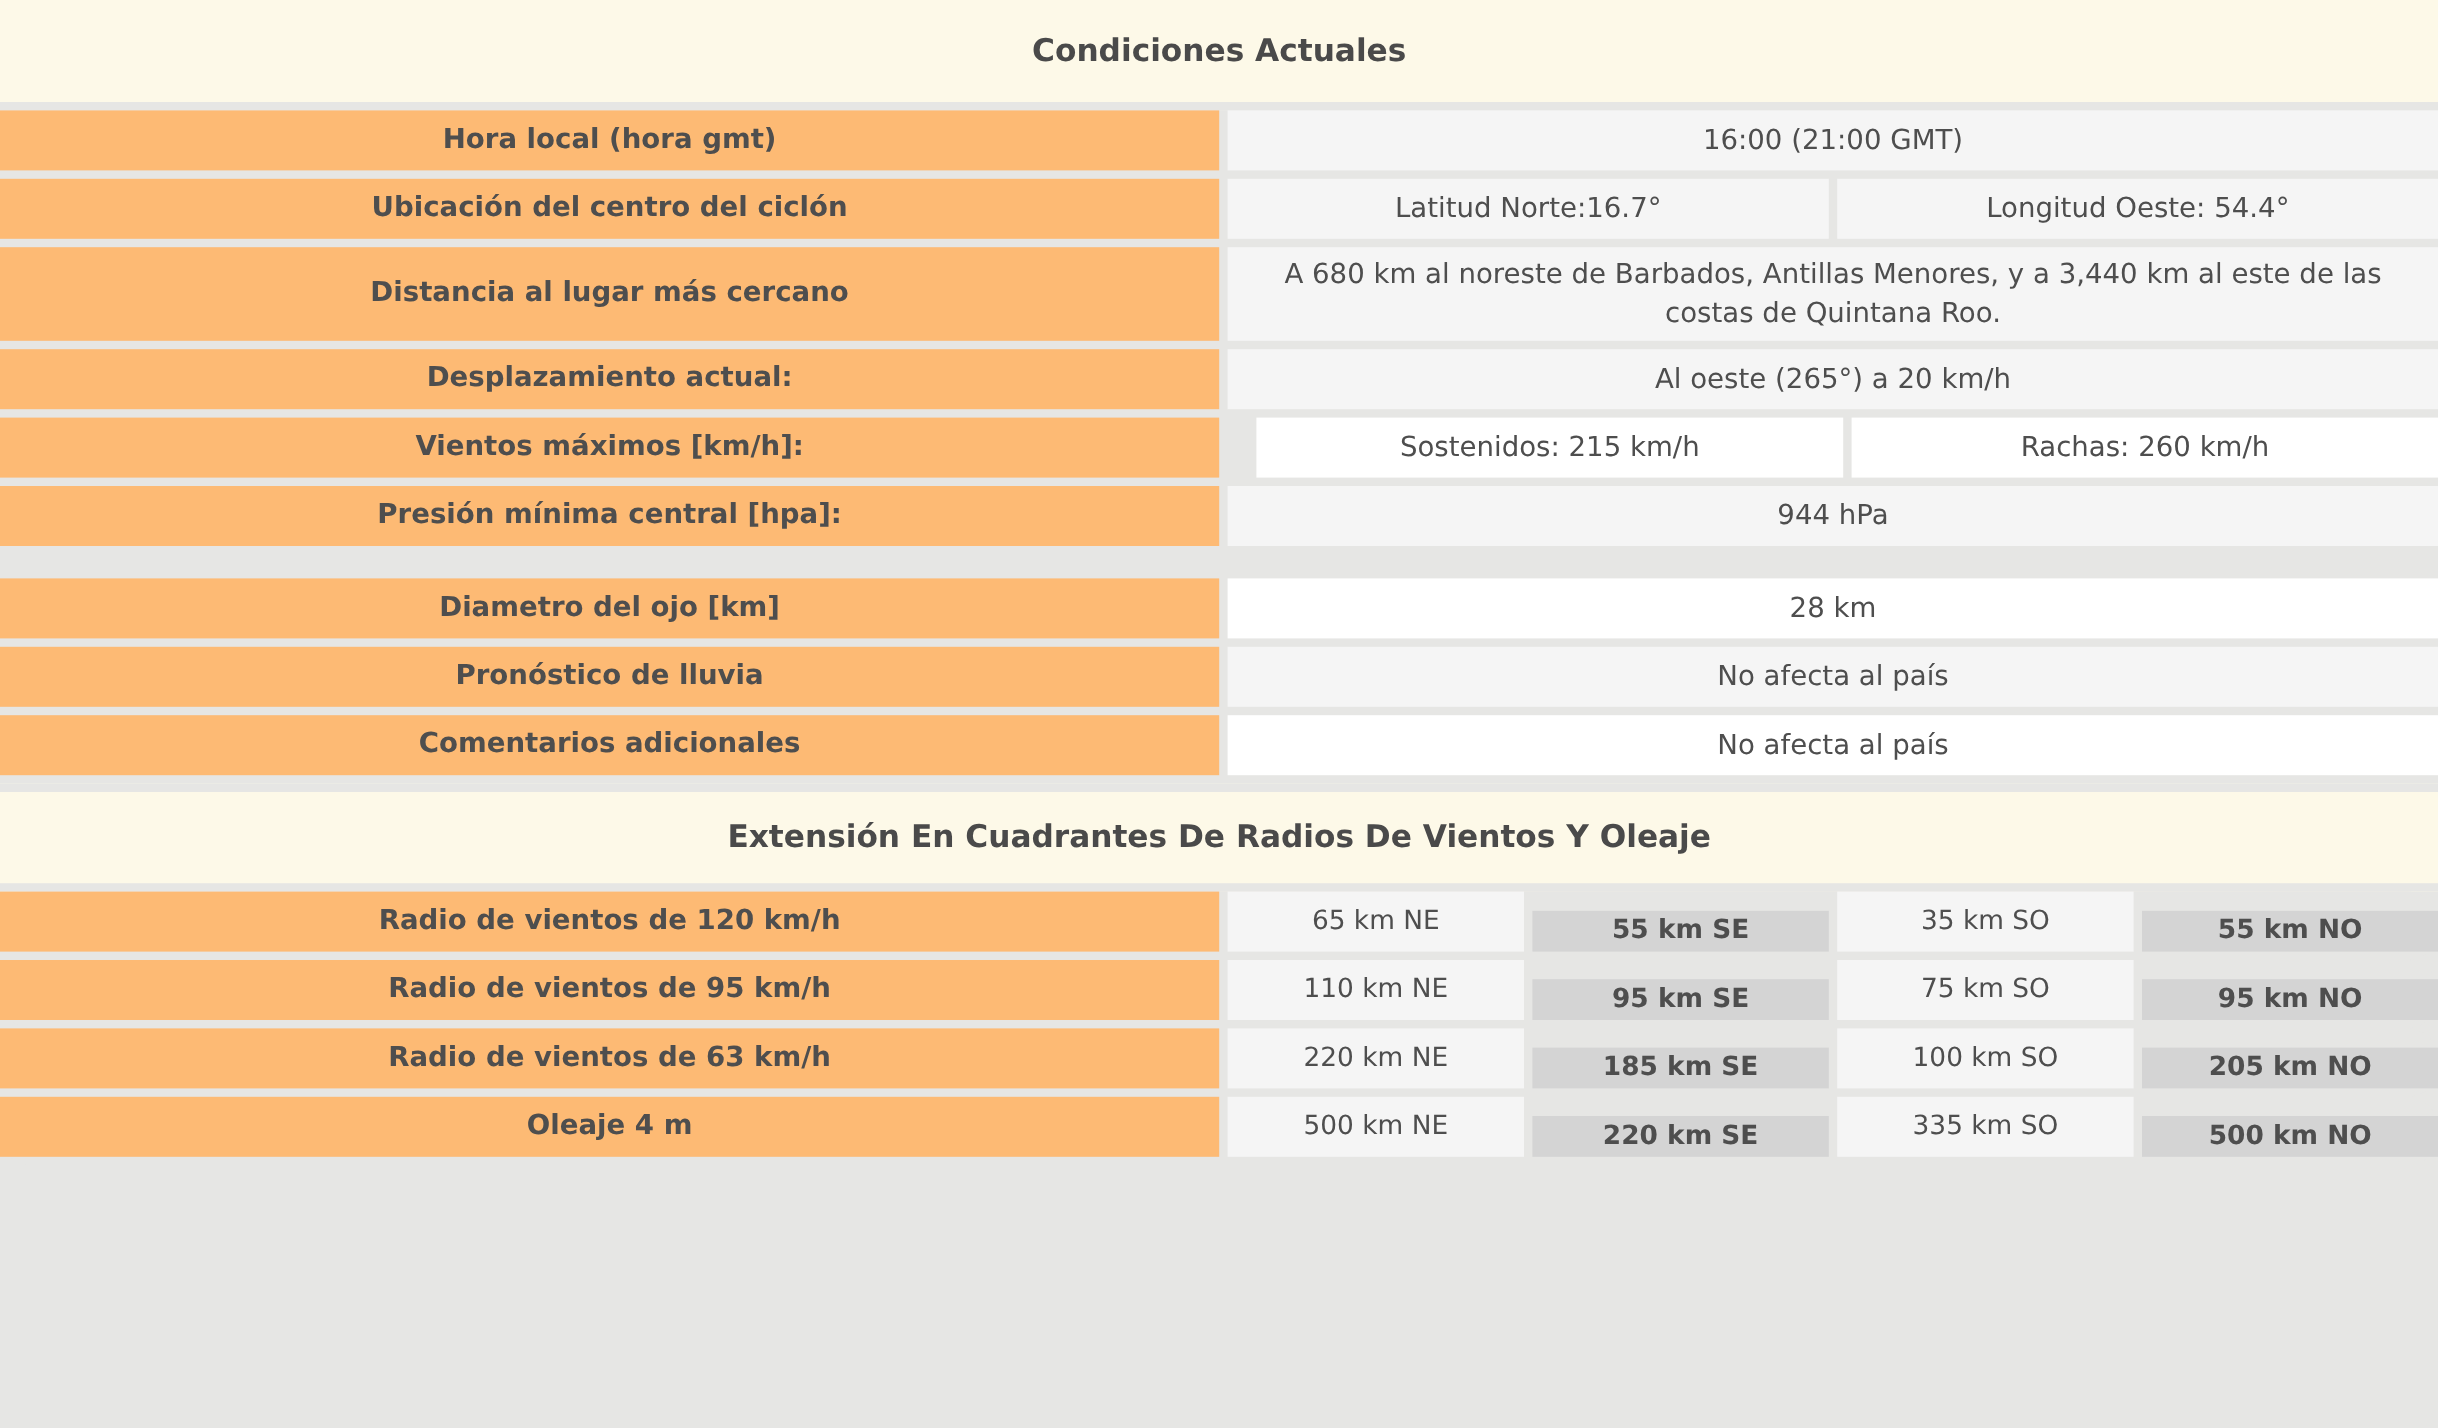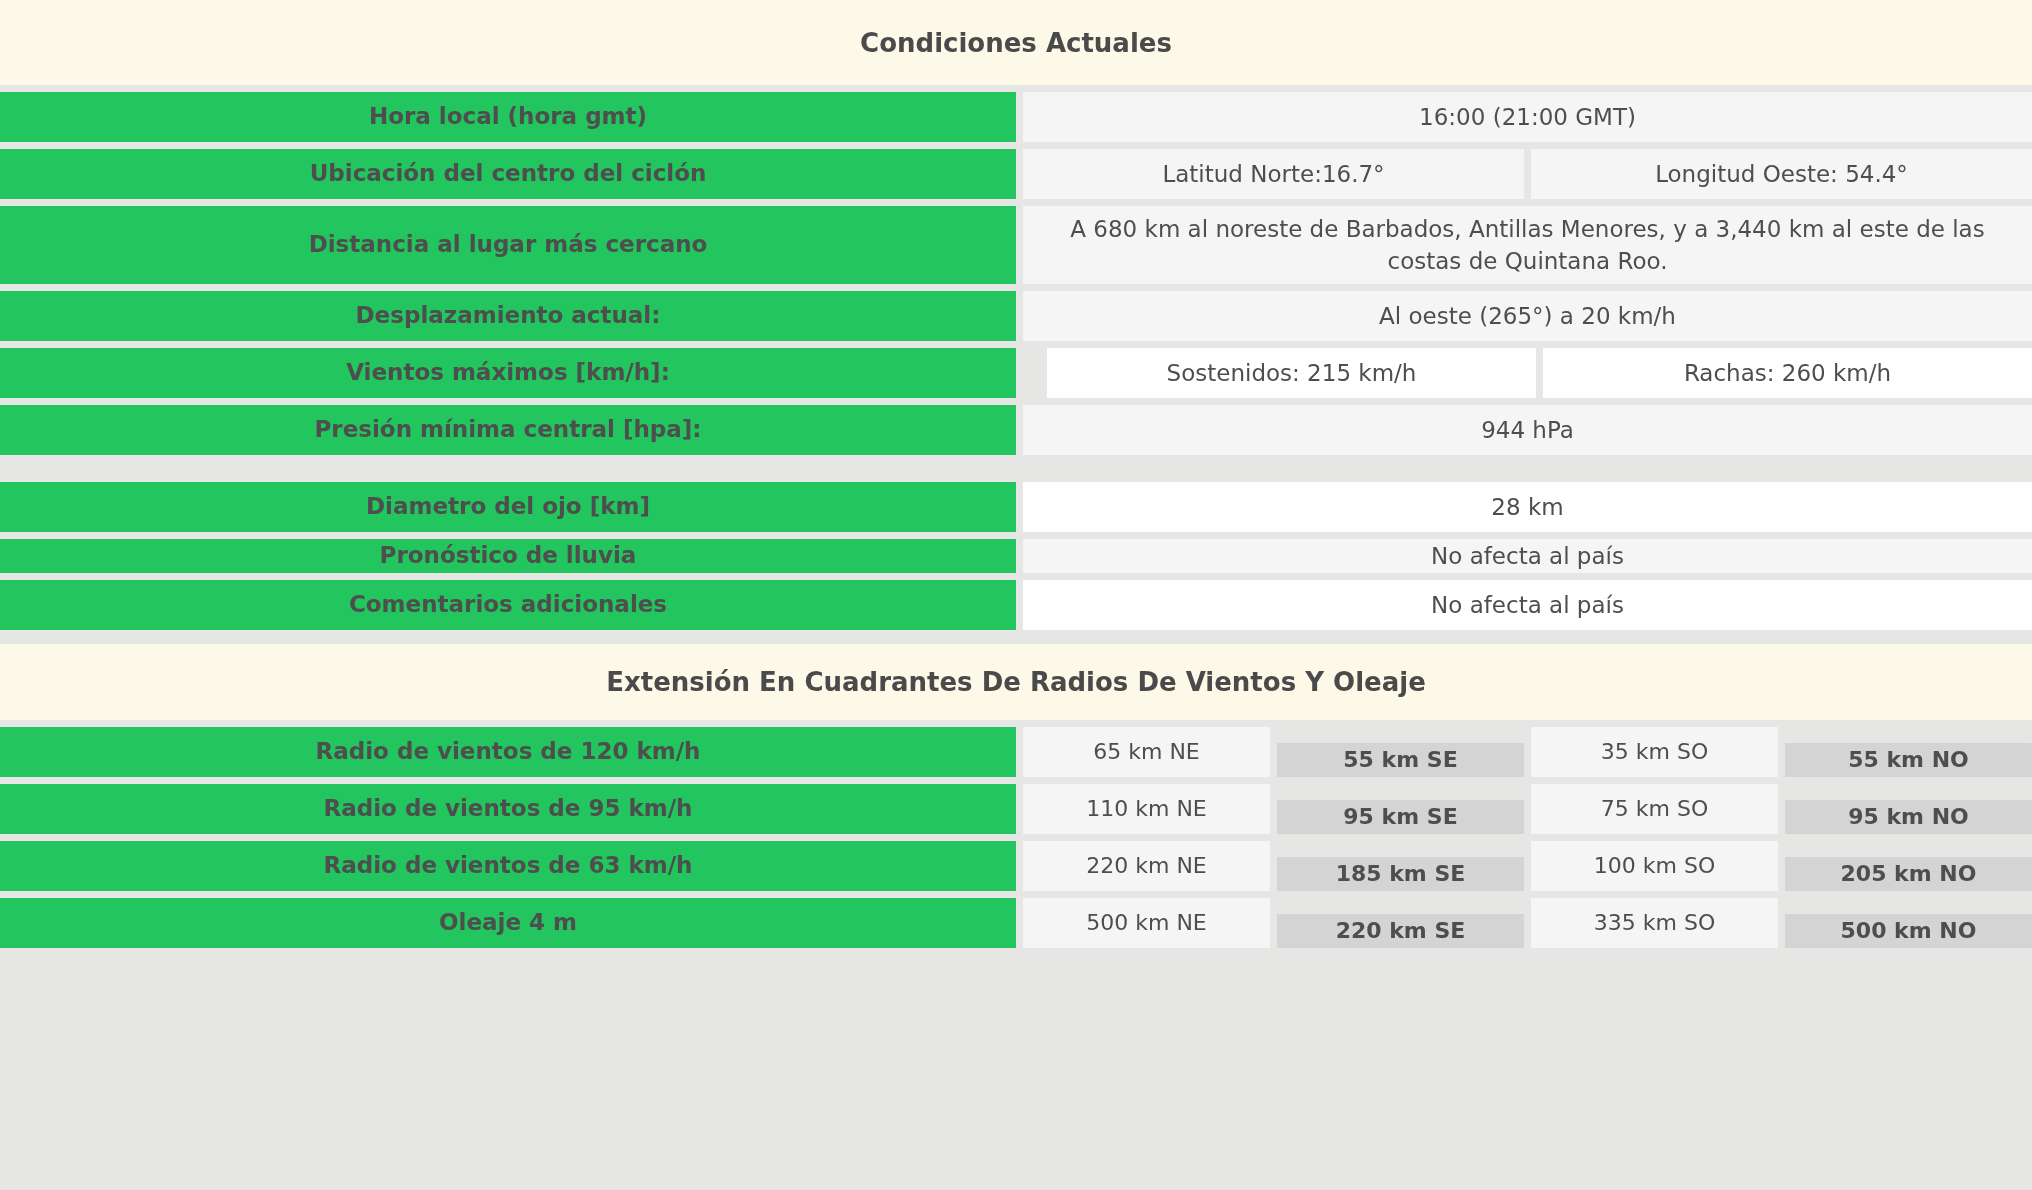--- a/index.html
+++ b/index.html
@@ -36,21 +36,21 @@
   
   .row {
     display: flex;
     width: 2032px;
     border-bottom: 7px solid #e6e6e4;
     background: #e6e6e4;
   }
   .label {
     width: 1016px;
     flex: 0 0 1016px;
-    background: #22c55e;
+    background: #fdba74;
     color: #4e4e4e;
     font-weight: bold;
     font-size: 23px;
     display: flex;
     align-items: center;
     justify-content: center;
     text-align: center;
     padding: 0 16px;
     line-height: 1.35;
   }
@@ -77,21 +77,21 @@
   .bold     { font-weight: bold; margin-top: 16px; }
 
   
   .h-time  { height: 57px; }
   .h-loc   { height: 57px; }
   .h-dist  { height: 85px; }
   .h-desp  { height: 57px; }
   .h-vien  { height: 57px; gap: 24px; }
   .h-pres  { height: 57px; }
   .h-diam  { height: 57px; margin-top: 20px; }
-  .h-pron  { height: 41px; }
+  .h-pron  { height: 57px; }
   .h-com   { height: 57px; }
   .h-quad  { height: 57px; border-radius: 26px; }
 
   
   .qrow .vals { gap: 7px; }
   .qrow .cell { font-size: 22px; }
 </style>
 </head>
 <body>
 

